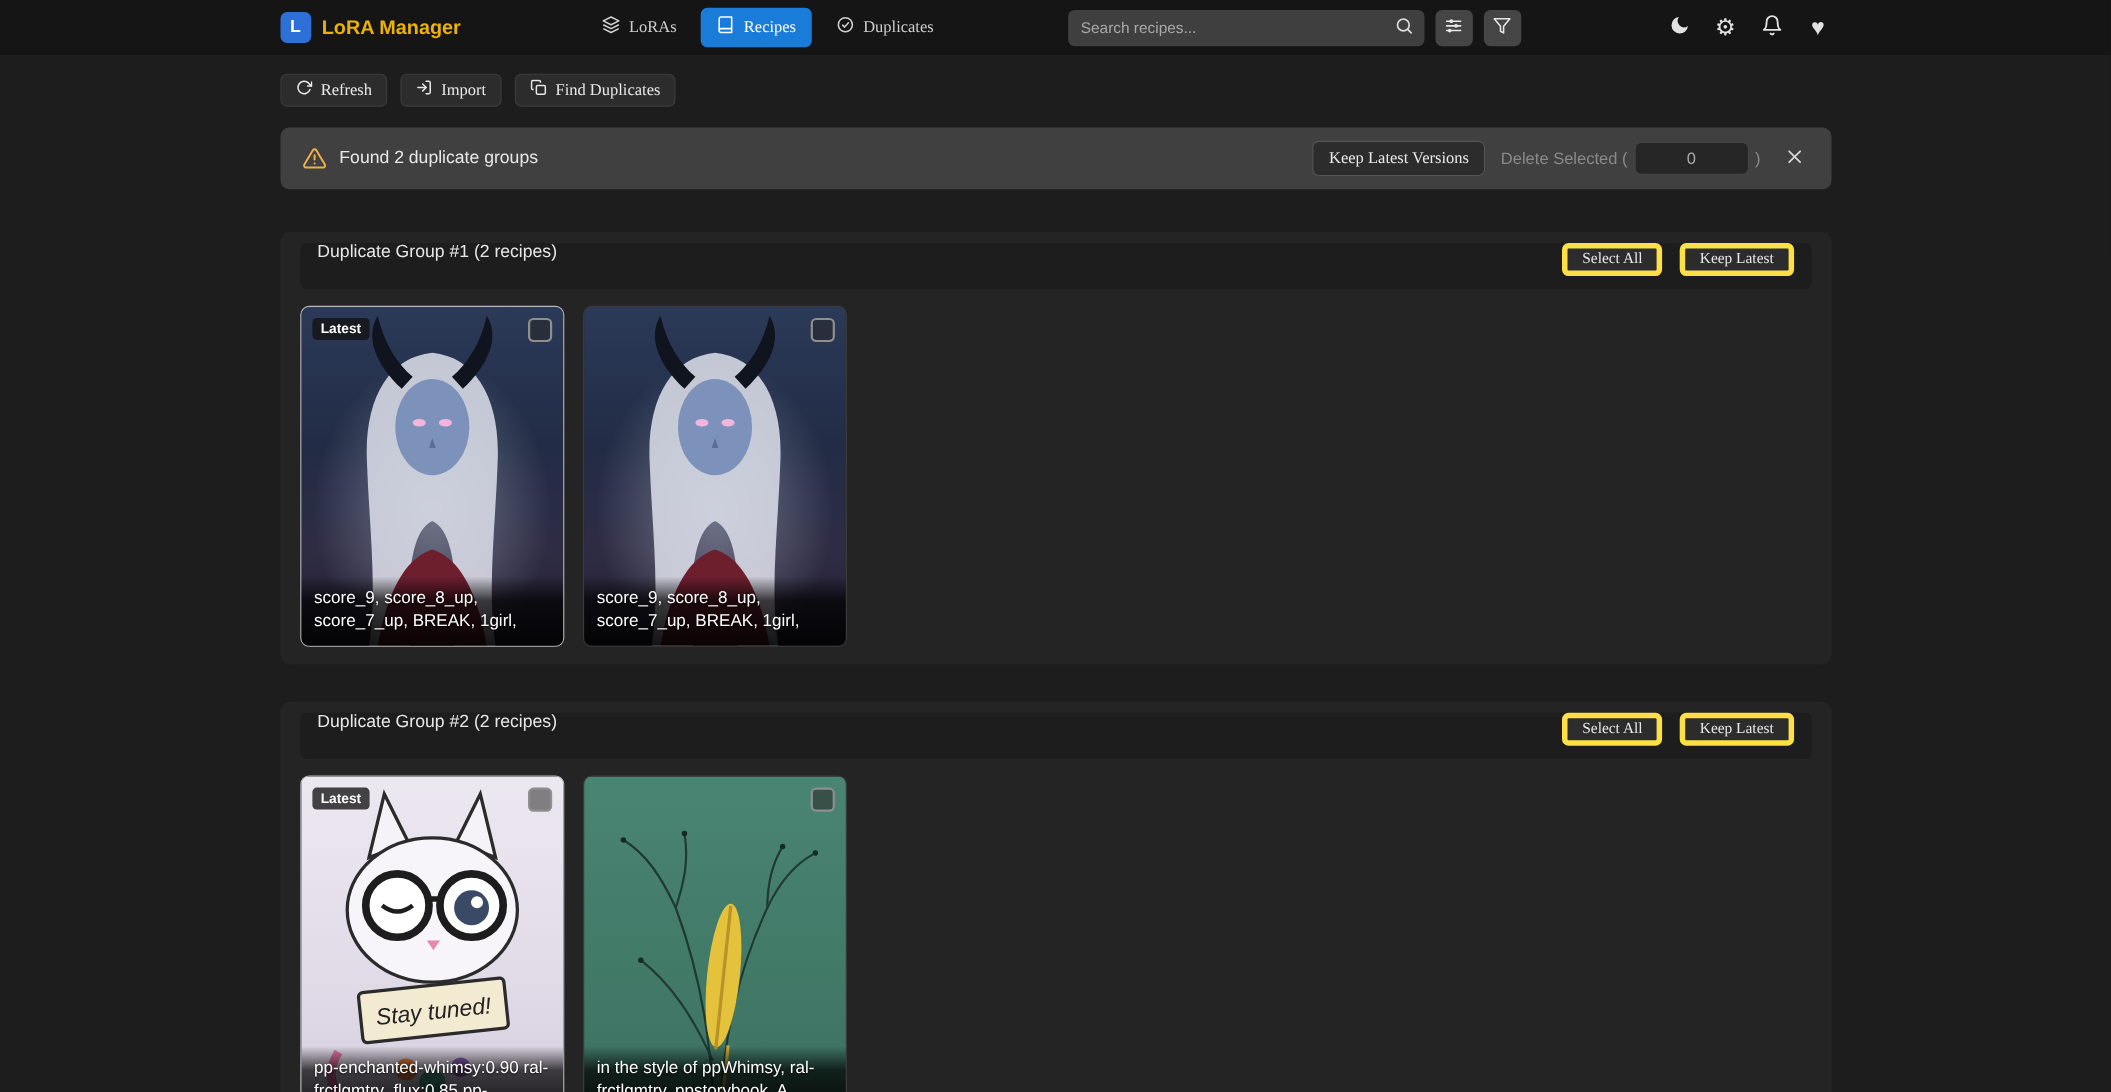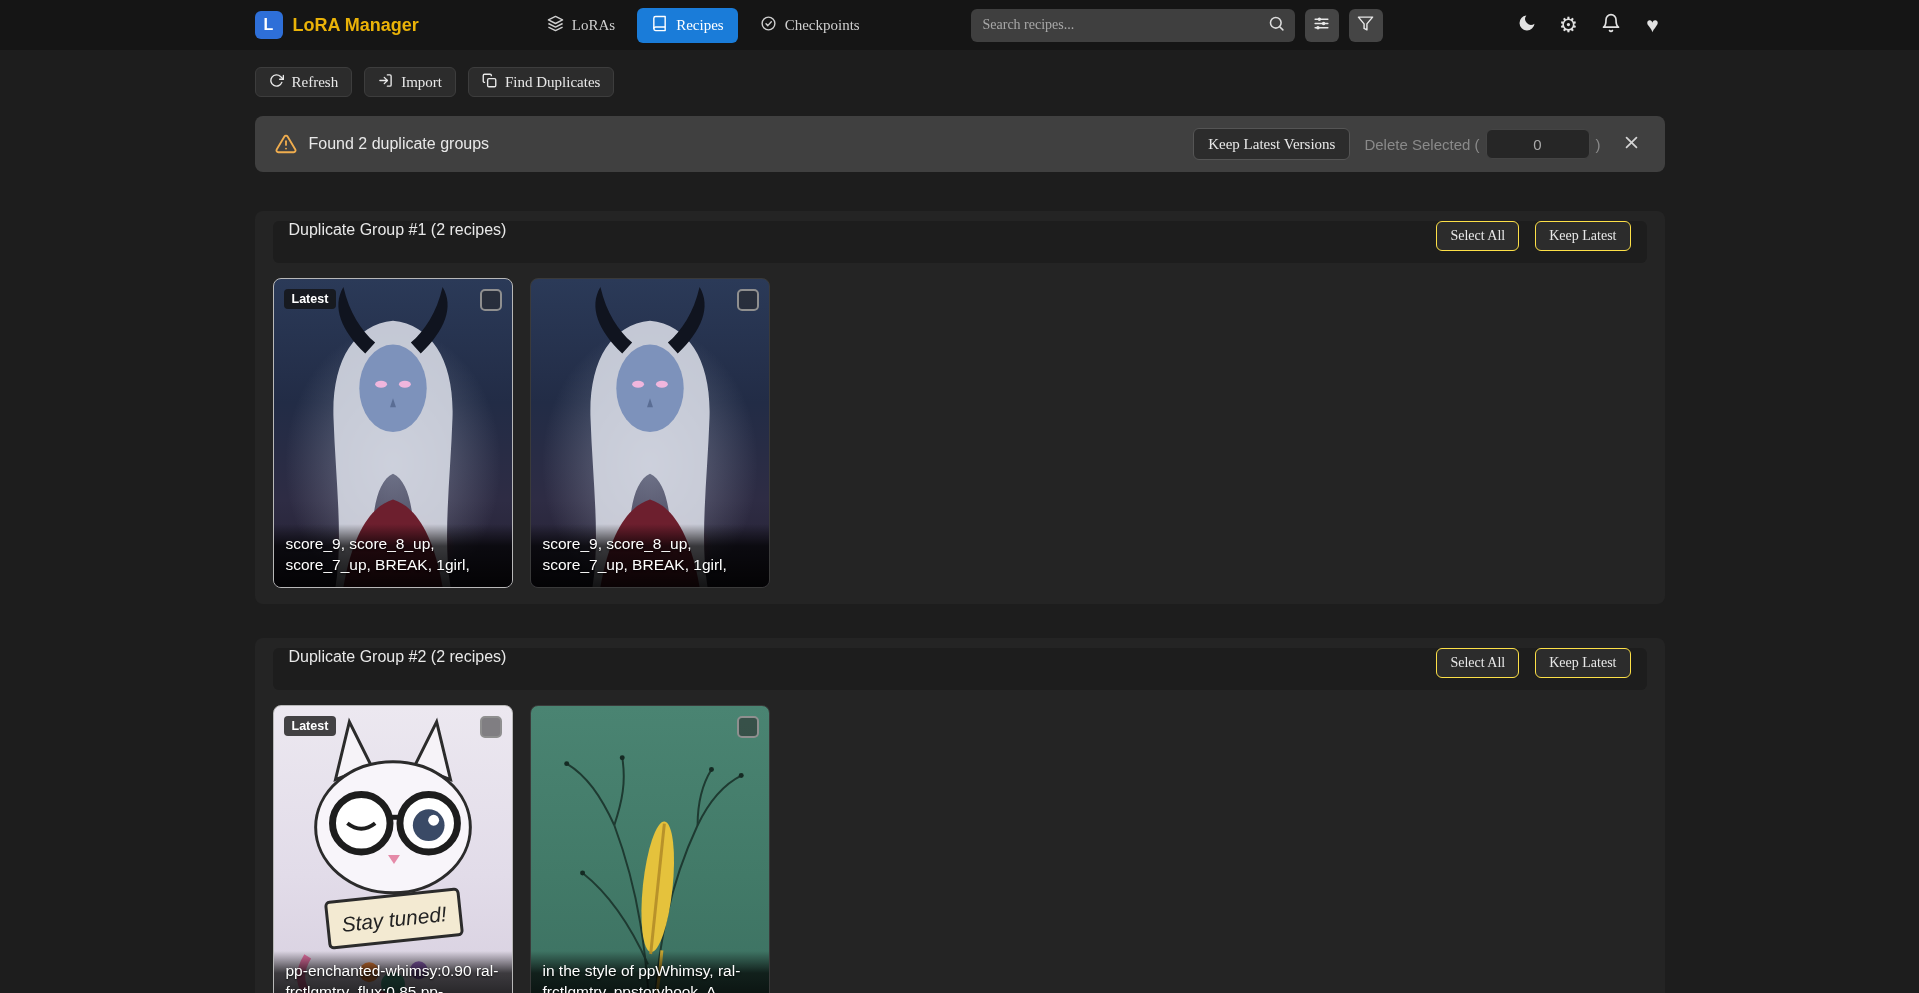--- a/index.html
+++ b/index.html
@@ -15,21 +15,21 @@
     font-weight:bold;display:flex;align-items:center;justify-content:center;font-size:16px}
   .brand-name{font-weight:700;font-size:18px;color:#eab308;white-space:nowrap}
   .tabs{display:flex;gap:8px;margin-left:114px}
   .tab{display:flex;align-items:center;gap:8px;padding:7px 14px;border-radius:6px;
     font-size:15px;color:#cfcfcf;background:transparent;border:none;white-space:nowrap}
   .tab.active{background:#1a7cd9;color:#fff}
   .tab svg{flex:0 0 auto}
   .search-group{margin-left:auto;display:flex;align-items:center;gap:10px}
   .searchbox{position:relative}
   .searchbox input{width:324px;height:33px;background:#3f3f3f;border:none;border-radius:6px;
-    color:#ddd;padding:0 38px 0 12px;font-size:14px;outline:none;font-family:Liberation Serif, serif}
+    color:#ddd;padding:0 38px 0 12px;font-size:14px;outline:none;font-family:Liberation Sans, sans-serif}
   .searchbox input::placeholder{color:#a8a8a8}
   .search-btn{position:absolute;right:2px;top:2px;width:32px;height:29px;background:none;
     border:none;color:#dcdcdc;display:flex;align-items:center;justify-content:center}
   .sq-btn{width:34px;height:33px;background:#454545;border:none;border-radius:6px;
     color:#e8e8e8;display:flex;align-items:center;justify-content:center}
   .right-icons{margin-left:132px;display:flex;align-items:center;gap:18px}
   .icon-plain{background:none;border:none;color:#e2e2e2;display:flex;align-items:center;
     justify-content:center;width:24px;height:24px;font-size:21px;line-height:1}
 
   
@@ -52,21 +52,21 @@
     justify-content:center;width:26px;height:26px;margin-left:4px}
 
   
   .group{background:#242424;border-radius:8px;padding:10px 18px 16px}
   .group-1{margin-top:39px}
   .group-2{margin-top:34px}
   .group-header{background:#1d1d1d;border-radius:6px;height:42px;display:flex;
     align-items:flex-start;padding:0 16px}
   .group-title{font-size:16px;color:#e8e8e8}
   .group-actions{margin-left:auto;display:flex;gap:16px}
-  .small-btn{height:30px;padding:0 13px;background:#2c2c2c;border:1px solid #fde047;
+  .small-btn{height:30px;padding:0 13px;background:#2c2c2c;border:5px solid #fde047;
     border-radius:6px;color:#e8e8e8;font-size:14px;white-space:nowrap}
   .cards{margin-top:15px;display:flex;gap:17px}
 
   .recipe-card{position:relative;width:240px;height:310px;border-radius:8px;overflow:hidden;
     background:#333;border:1px solid #3a3a3a;flex:0 0 auto}
   .recipe-card.latest{border:1px solid #b8b8b8}
   .art-svg{position:absolute;inset:0;width:100%;height:100%}
   .badge{position:absolute;top:10px;left:10px;background:rgba(18,18,18,.78);color:#fff;
     font-size:12.5px;font-weight:600;padding:3px 8px;border-radius:4px;z-index:3}
   .badge:empty{display:none}
@@ -118,21 +118,21 @@
         </span>
         <span>Recipes</span>
       </button>
       <button class="tab">
         <span>
           <svg width="17" height="17" viewBox="0 0 24 24" fill="none" stroke="currentColor" stroke-width="2" stroke-linecap="round" stroke-linejoin="round">
               <circle cx="12" cy="12" r="9"></circle>
               <polyline points="8.5 12.5 11 15 16 9.5"></polyline>
             </svg>
         </span>
-        <span>Checkpoints</span>
+        <span>Duplicates</span>
       </button>
     </nav>
 
     <div class="search-group">
       <div class="searchbox">
         <input type="text" placeholder="Search recipes..." style="">
         <button class="search-btn">
           <span>
             <svg width="17" height="17" viewBox="0 0 24 24" fill="none" stroke="currentColor" stroke-width="2.2" stroke-linecap="round">
                 <circle cx="11" cy="11" r="7.5"></circle>

